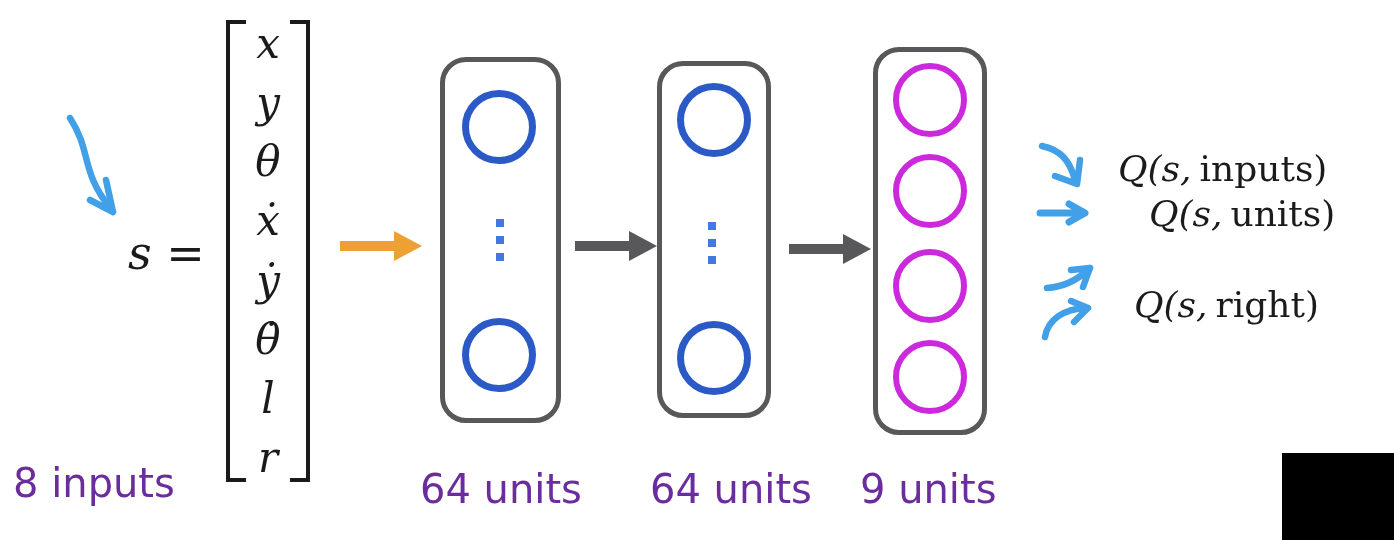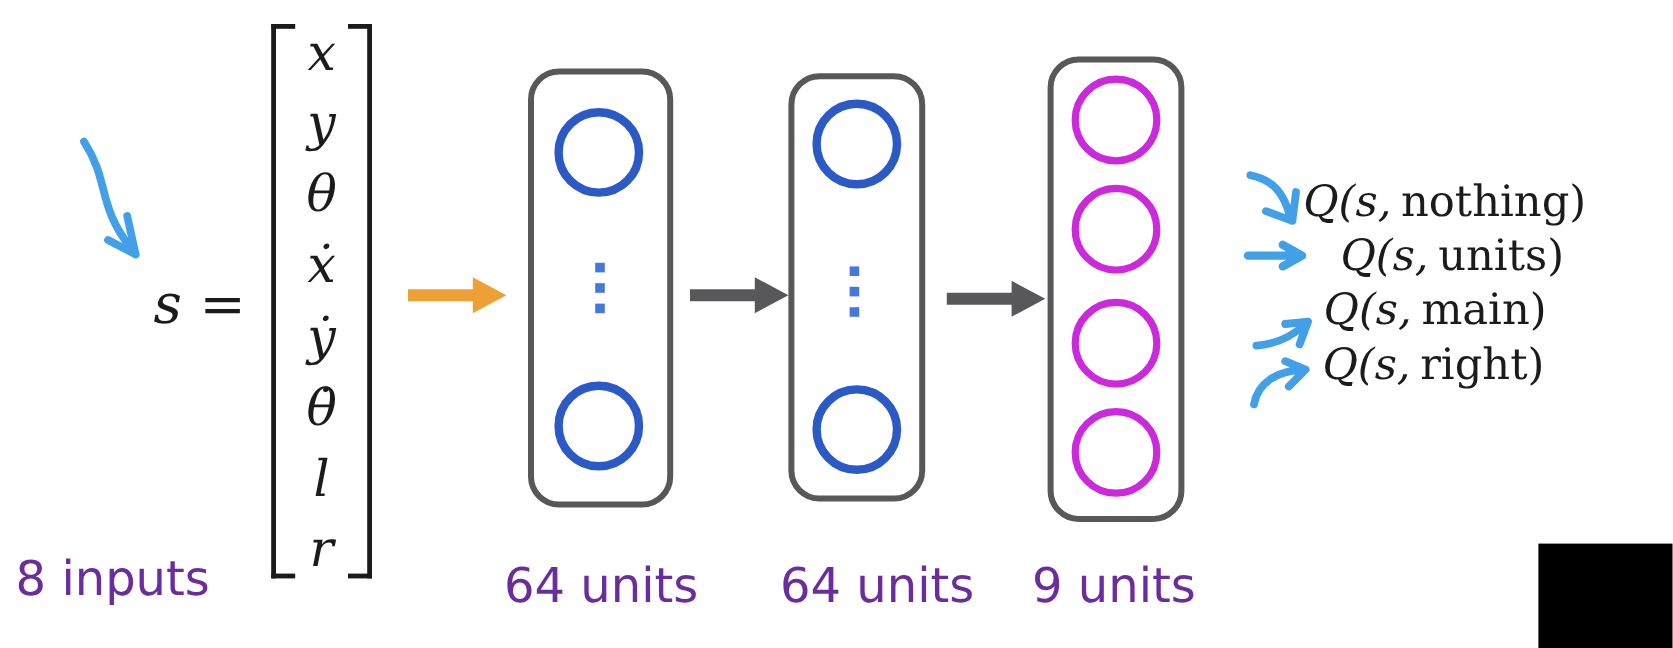--- a/index.html
+++ b/index.html
@@ -47,21 +47,21 @@
   .unit{
     box-sizing:border-box;border-radius:50%;
     width:74px;height:74px;background:transparent;
   }
   .unit.hidden-u{border:7px solid var(--hidden-unit,#2b59c6);}
   .unit.output-u{border:6px solid var(--output-unit,#cb29db);}
   .dot{width:8px;height:8px;background:var(--ellipsis-dot,#4478de);}
 
   
   .q-row{white-space:nowrap;}
-  .q-math{font-family:"DejaVu Serif",serif;font-style:italic;font-size:36px;color:var(--ink,#1b1b1b);}
+  .q-math{font-family:"DejaVu Serif",serif;font-style:italic;font-size:36px;color:var(--ink,#1b1b1b);margin-left:32px;}
   .q-action{font-family:"DejaVu Serif",serif;font-style:normal;font-size:36px;color:var(--ink,#1b1b1b);margin-left:8px;}
 
   .black-rect{background:#000000;}
 
   svg{display:block;overflow:visible;}
 </style>
 </head>
 <body>
 
 <div class="stage">
@@ -126,36 +126,33 @@
   <div class="abs unit output-u" style="left:893px;top:340px;"></div>
 
   <div class="abs count-label" style="left:420px;top:466px;width:146px;">64 units</div>
   <div class="abs count-label" style="left:650px;top:466px;width:150px;">64 units</div>
   <div class="abs count-label" style="left:860px;top:466px;width:136px;">9 units</div>
 
   <svg class="abs" style="left:1038px;top:138px;" width="50" height="54" viewBox="0 0 50 54">
     <path d="M4,8 C24,12 32,24 37,42 M39,46 L17,38 M39,46 L42,22" fill="none" style="stroke:var(--annotation)" stroke-width="6.5" stroke-linecap="round"></path>
   </svg>
   <div class="abs q-row" style="left:1086px;top:148px;">
-    <span class="q-math">Q(s,</span><span class="q-action">nothing)</span>
+    <span class="q-math">Q(s,</span><span class="q-action">inputs)</span>
   </div>
 
   <svg class="abs" style="left:1037px;top:200px;" width="60" height="26" viewBox="0 0 60 26">
     <path d="M3,13 L44,13 M32,4 L48,13 L32,22" fill="none" style="stroke:var(--annotation)" stroke-width="7" stroke-linecap="round" stroke-linejoin="round"></path>
   </svg>
   <div class="abs q-row" style="left:1117px;top:193px;">
     <span class="q-math">Q(s,</span><span class="q-action">units)</span>
   </div>
 
   <svg class="abs" style="left:1044px;top:257px;" width="56" height="38" viewBox="0 0 56 38">
     <path d="M3,31 C18,30 32,24 44,13 M46,11 L27,13 M46,11 L39,30" fill="none" style="stroke:var(--annotation)" stroke-width="6.5" stroke-linecap="round"></path>
   </svg>
-  <div class="abs q-row" style="left:1103px;top:238px;">
-    <span class="q-math">Q(s,</span><span class="q-action">main)</span>
-  </div>
 
   <svg class="abs" style="left:1040px;top:296px;" width="62" height="46" viewBox="0 0 62 46">
     <path d="M5,41 C8,23 24,13 46,12 M48,12 L31,5 M48,12 L34,26" fill="none" style="stroke:var(--annotation)" stroke-width="6.5" stroke-linecap="round"></path>
   </svg>
   <div class="abs q-row" style="left:1102px;top:284px;">
     <span class="q-math">Q(s,</span><span class="q-action">right)</span>
   </div>
 
   <div class="abs black-rect" style="left:1282px;top:453px;width:112px;height:87px;"></div>
 

